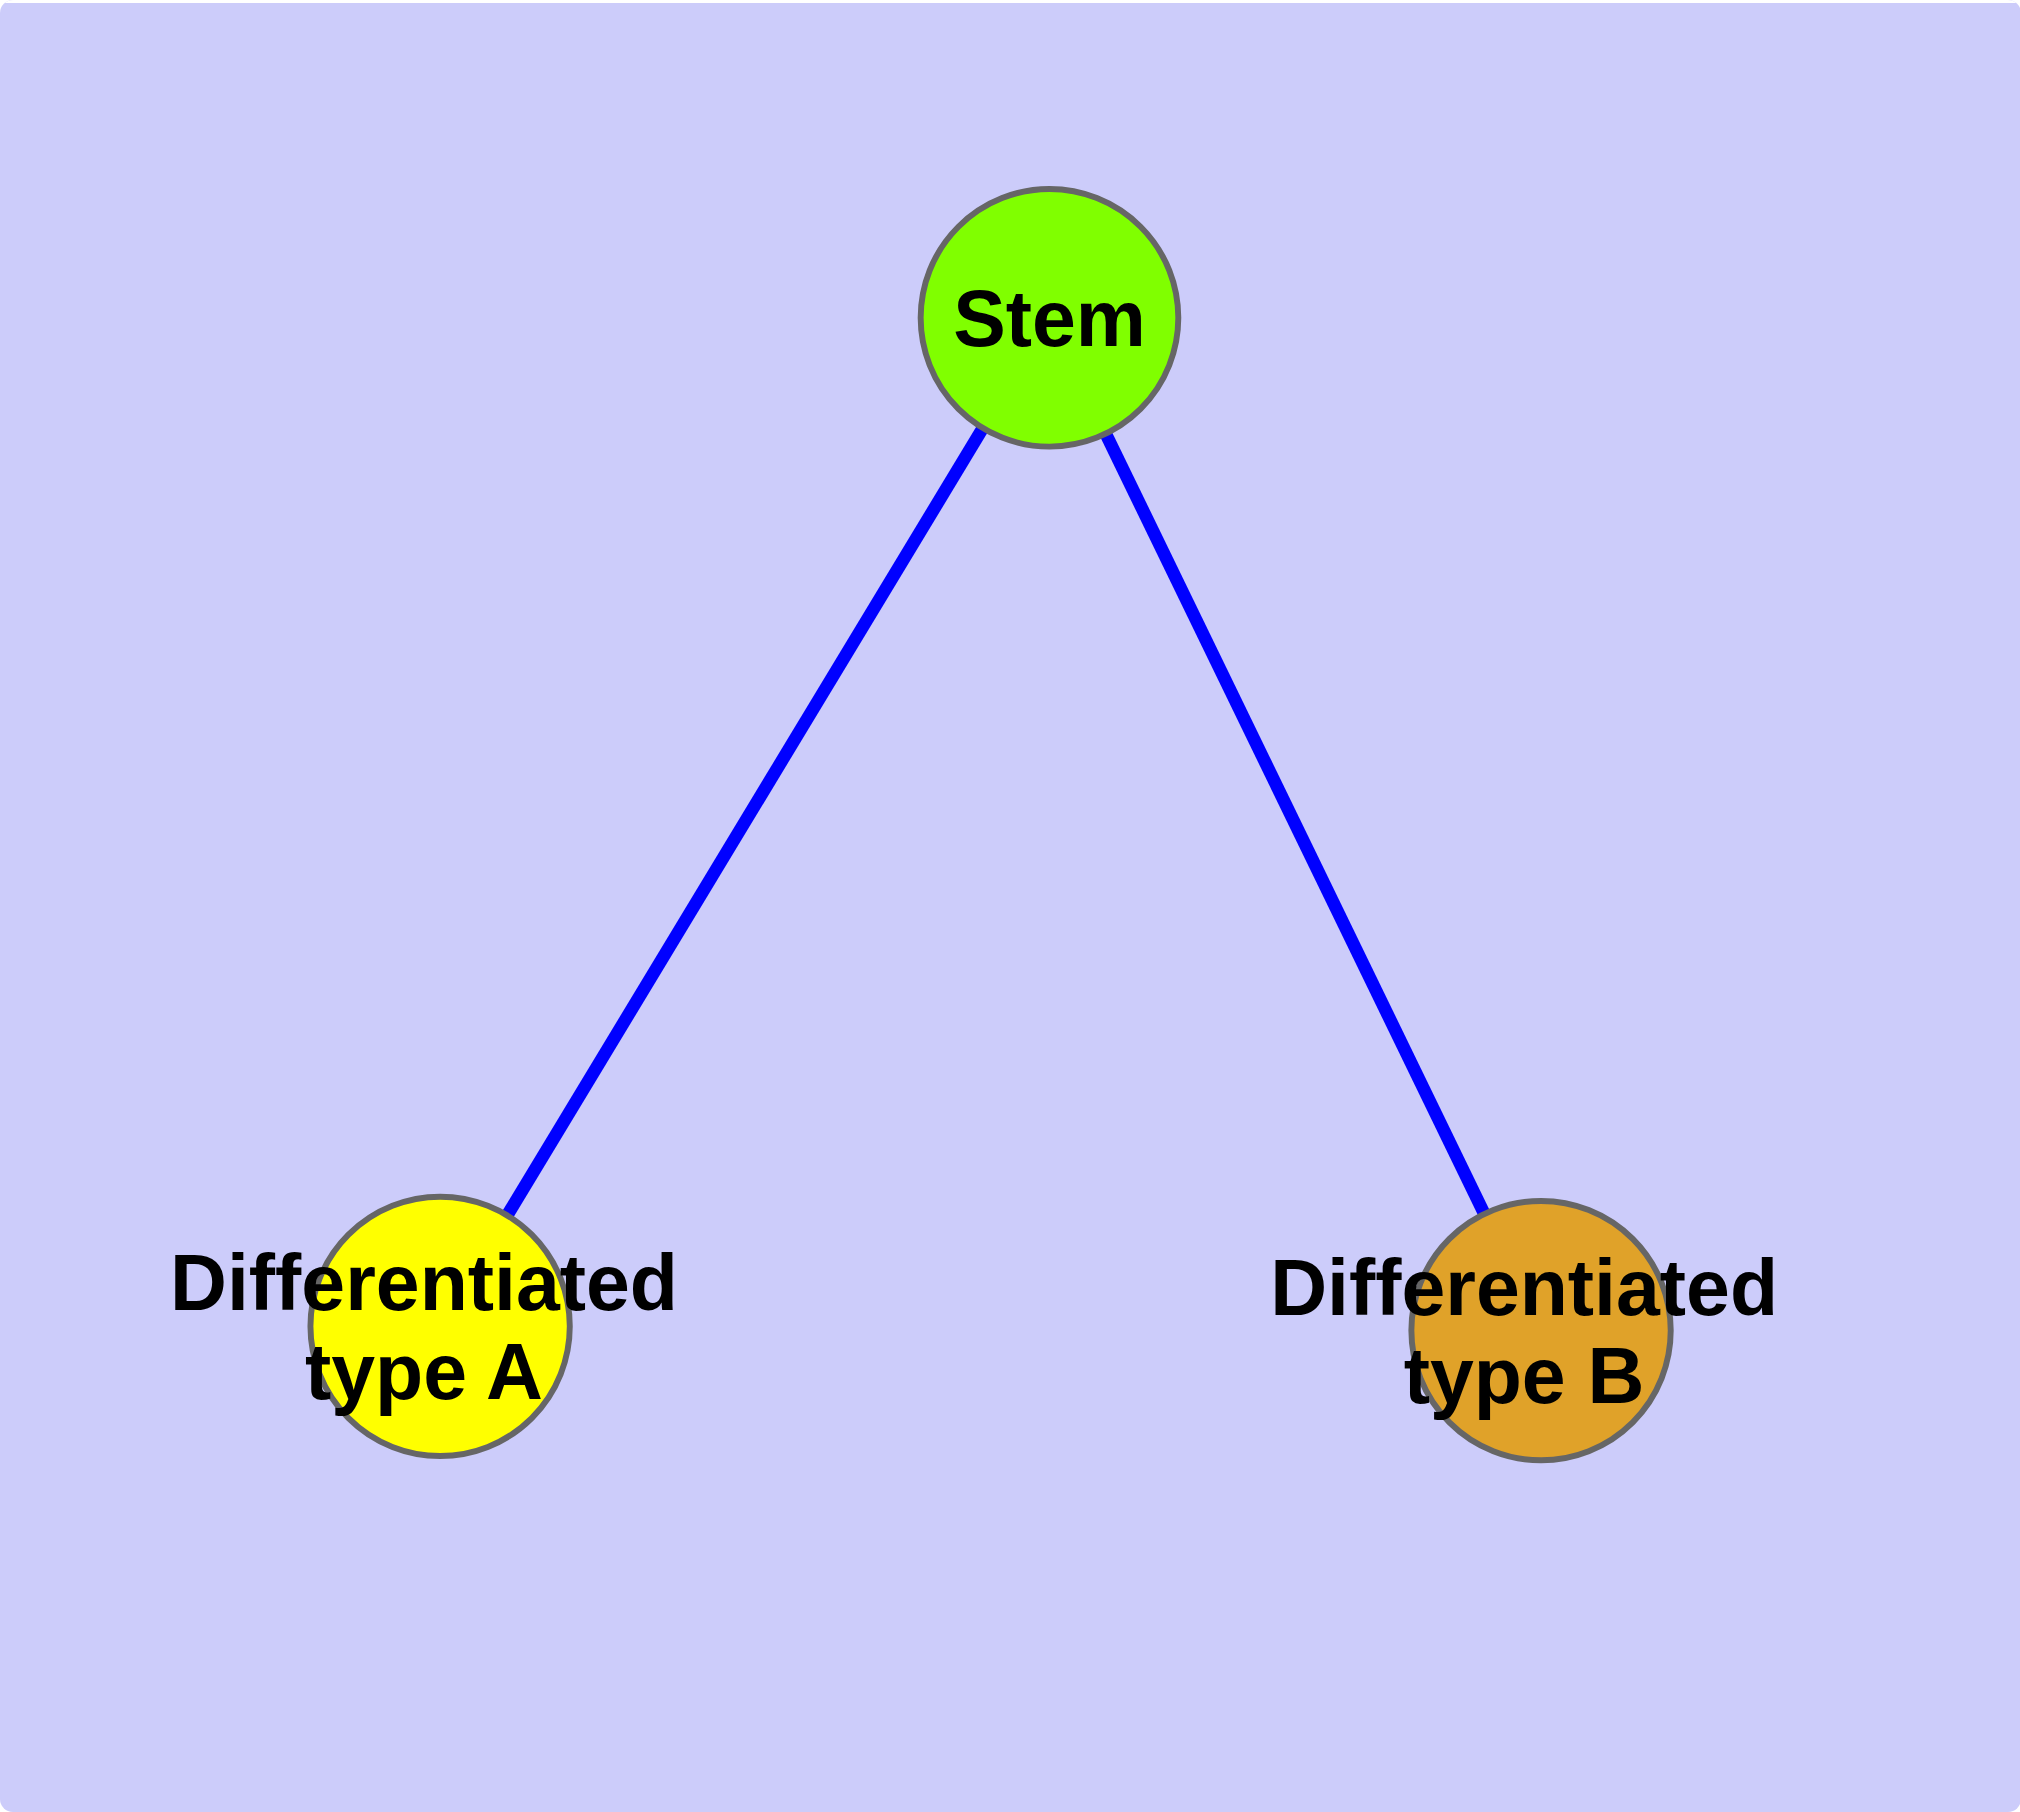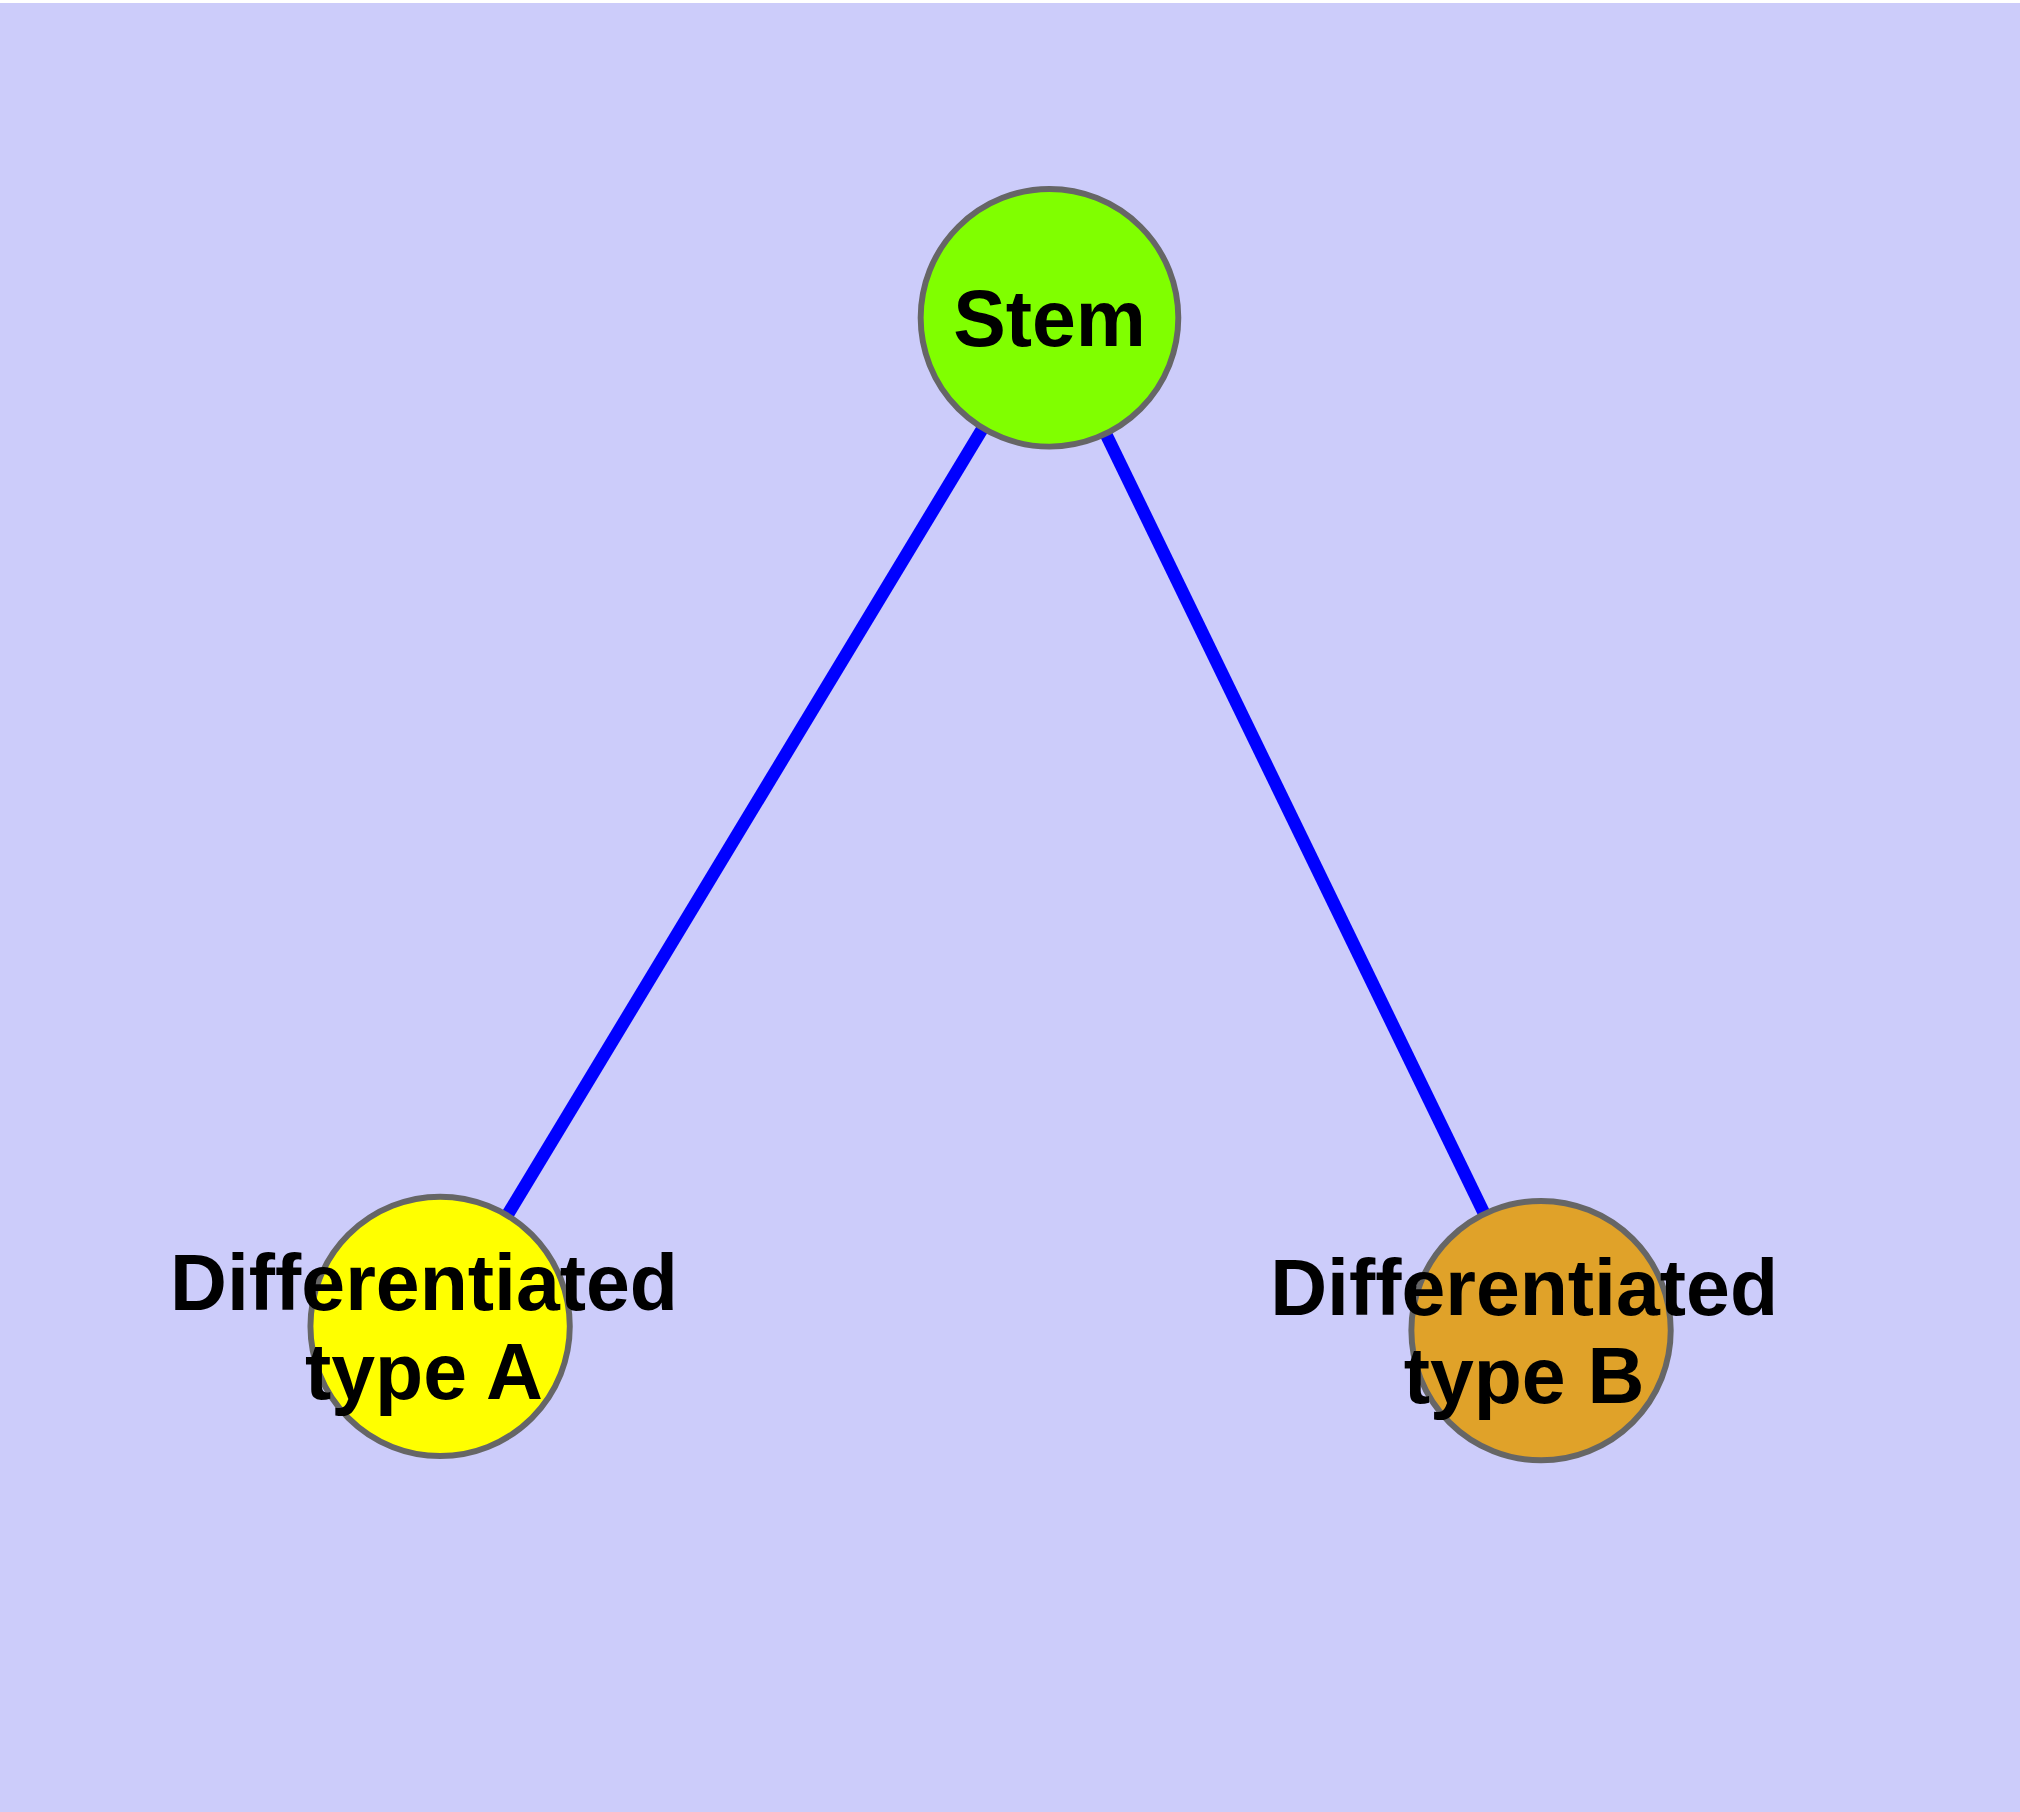--- a/index.html
+++ b/index.html
@@ -7,20 +7,21 @@
     padding: 0;
     background: #ffffff;
   }
   #canvas {
     position: relative;
     width: 2021px;
     height: 1812px;
     background: #ccccfa;
     overflow: hidden;
     font-family: "Liberation Sans", sans-serif;
+    border-radius: 13px;
   }
   #graph-svg {
     position: absolute;
     left: 0;
     top: 0;
     width: 2021px;
     height: 1812px;
     display: block;
   }
   .node-label {

